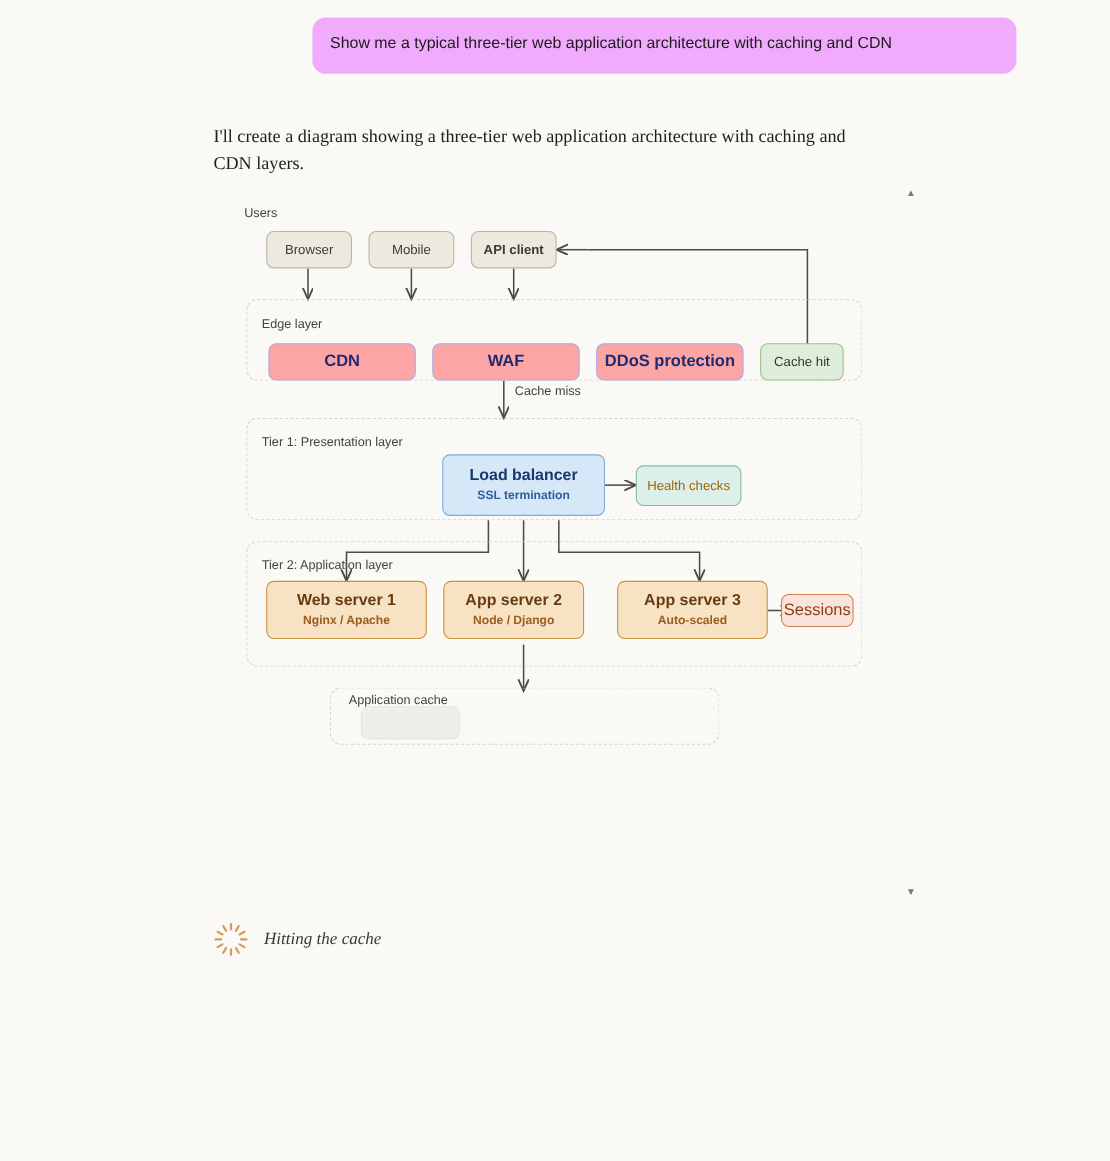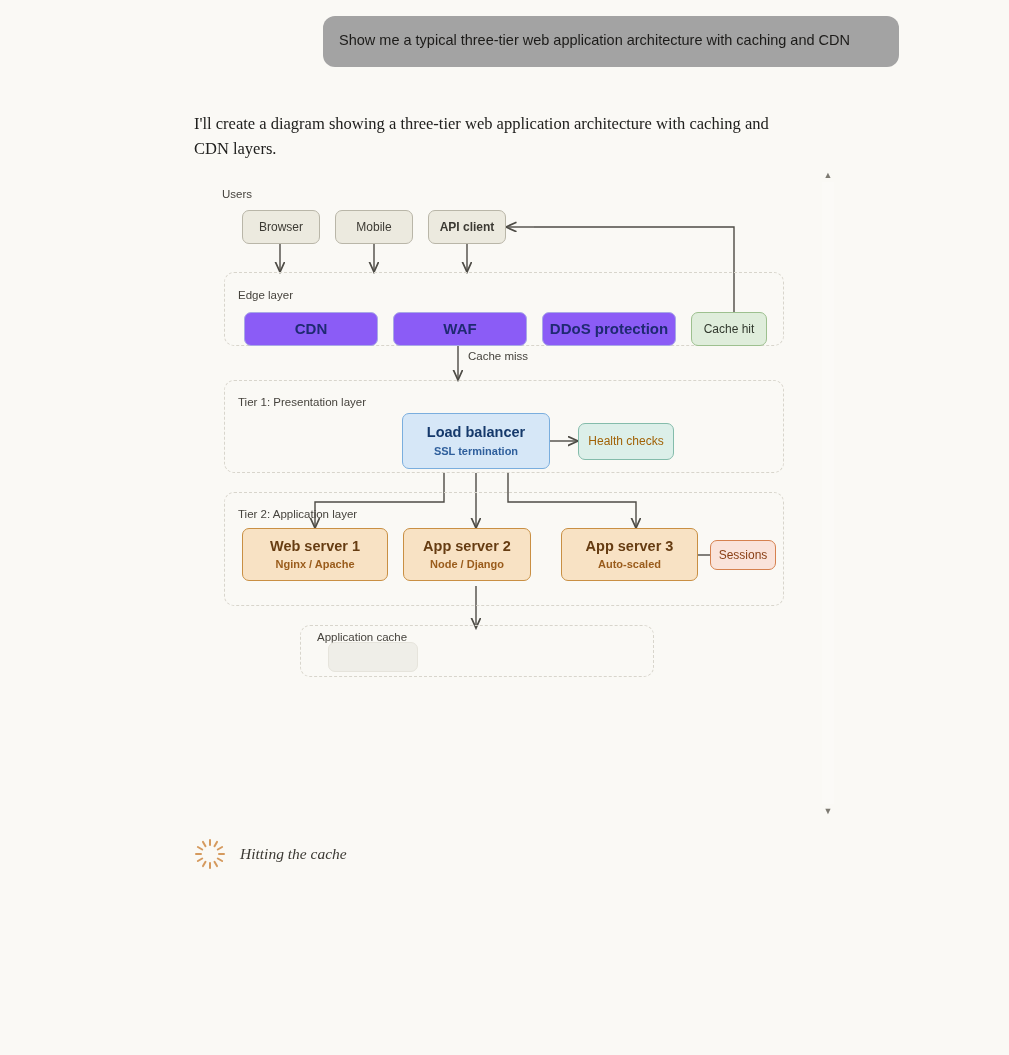--- a/index.html
+++ b/index.html
@@ -5,25 +5,25 @@
   html, body { margin:0; padding:0; }
   body {
     width:1009px; height:1055px;
     background:#faf9f5;
     font-family:"Liberation Sans", sans-serif;
     position:relative; overflow:hidden;
   }
 
   
   .user-bubble{
-    position:absolute; left:284px; top:16px; width:576px;
+    position:absolute; left:284px; top:16px; width:640px;
     box-sizing:border-box;
-    background:#a3a3a3; border-radius:12px;
+    background:#f0abfc; border-radius:12px;
     padding:14px 16px 16px 16px;
-    color:#1c1b19; font-size:14.5px; line-height:1.42;margin-left:39px;
+    color:#1c1b19; font-size:14.5px; line-height:1.42;
   }
   .assistant-text{
     position:absolute; left:194px; top:112px; width:600px;
     font-family:"Liberation Serif", serif;
     font-size:16.5px; line-height:1.5; color:#20201e;
   }
 
   
   .diagram{
     position:absolute; left:194px; top:168px;
@@ -48,30 +48,30 @@
     display:flex; flex-direction:column;
     align-items:center; justify-content:center;
     border-radius:7px; border:1px solid #bbb;
     text-align:center; line-height:1.2;
   }
   .node .t{ font-weight:bold; }
   .node .s{ font-size:11px; margin-top:3px;font-weight:bold; }
 
   
   .n-user   { background:#eceadf; border-color:#b9b6a8; color:#3c3a33; font-size:12px; }
-  .n-edge   { background:#8b5cf6; border-color:#a9a9e6; color:#1f2a72; font-size:15px; font-weight:bold; }
+  .n-edge   { background:#fca5a5; border-color:#a9a9e6; color:#1f2a72; font-size:15px; font-weight:bold; }
   .n-green  { background:#dfeddb; border-color:#9dc08f; color:#32392e; font-size:12px;text-align:right; }
   .n-blue   { background:#d6e7f7; border-color:#7aaede; color:#15396b; }
   .n-blue .t{ font-size:14.5px; }
   .n-blue .s{ color:#2f5f9c; }
   .n-teal   { background:#dcefe9; border-color:#84bcab; color:#a16207; font-size:12px; }
   .n-app    { background:#f8e2c4; border-color:#c98f43; color:#663c12; }
   .n-app .t { font-size:14.5px; }
   .n-app .s { color:#9a5c1c; }
-  .n-pink   { background:#fae3da; border-color:#d6814f; color:#8a4117; font-size:12px; }
+  .n-pink   { background:#fae3da; border-color:#d6814f; color:#8a4117; font-size:15px; }
   .n-ghost  { background:#efeee8; border:1px solid #e6e4dc; border-radius:7px; position:absolute; }
 
   
   .scrollbar{ position:absolute; left:820px; top:168px; width:16px; height:650px; }
   .sb-track{ position:absolute; left:2px; top:14px; width:12px; bottom:14px; background:#fbfaf7; }
   .sb-arrow{ position:absolute; left:0; width:16px; height:14px; color:#7d7a72;
              font-size:9px; line-height:14px; text-align:center; }
   .sb-up{ top:0; } .sb-down{ bottom:0; }
 
   

